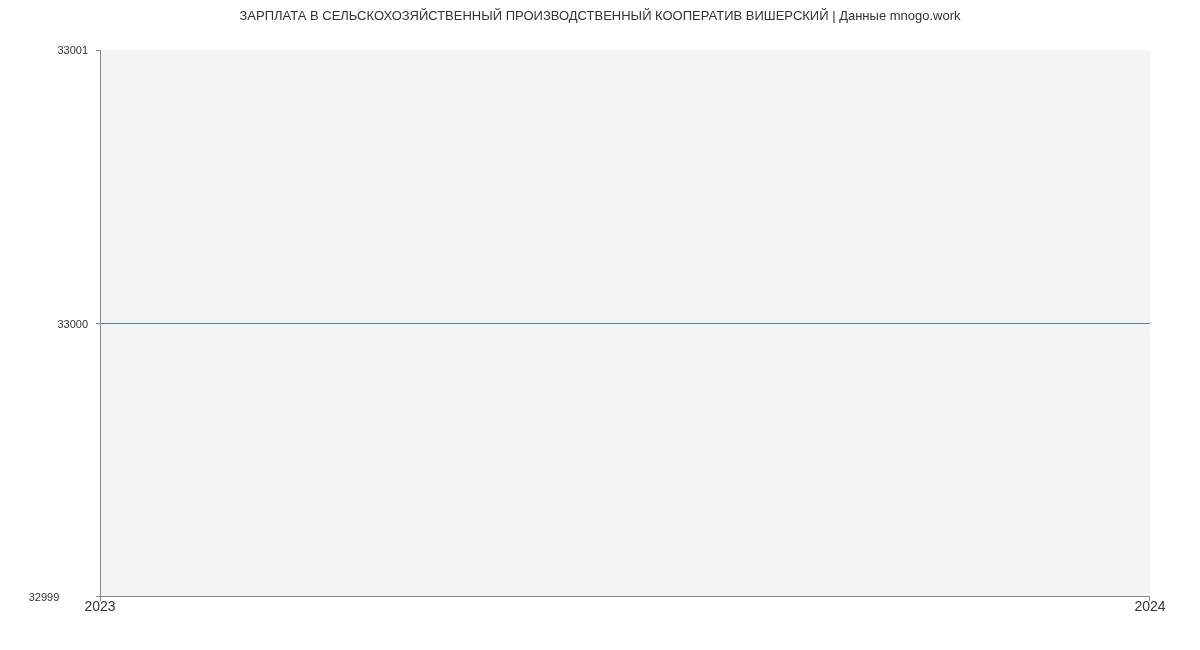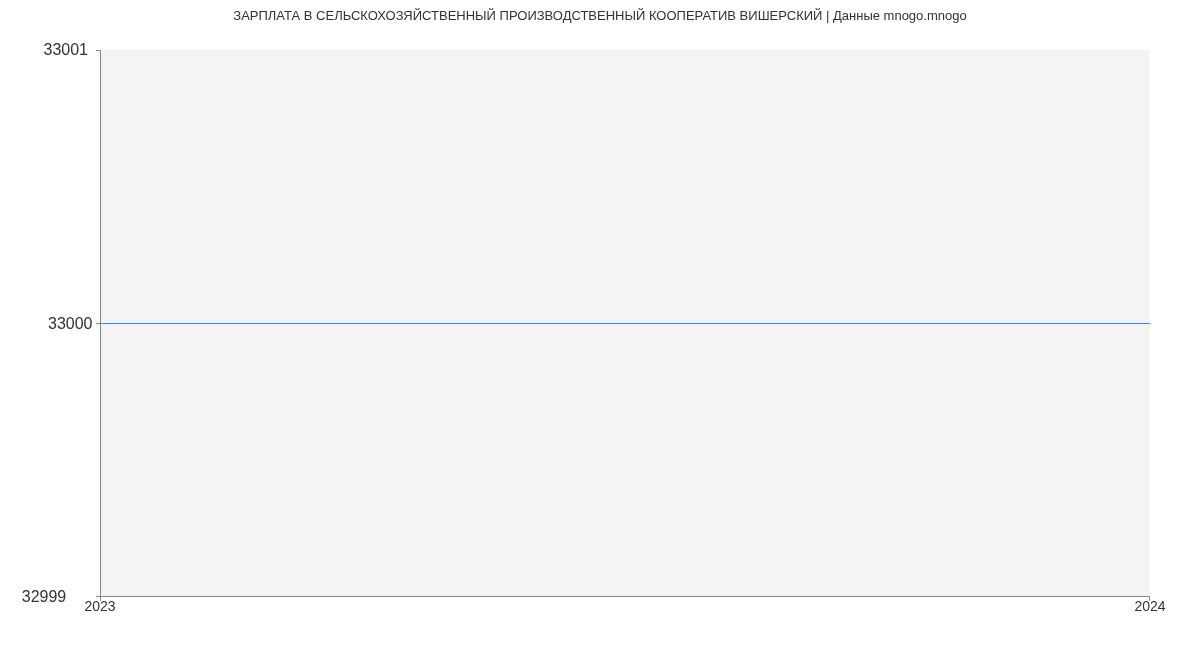--- a/index.html
+++ b/index.html
@@ -28,21 +28,21 @@
       height: 547px;
       background: #f4f4f4;
       border-left: 1px solid #888;
       border-bottom: 1px solid #888;
     }
     .y-tick {
       position: absolute;
       left: 0;
       width: 100px;
       text-align: right;
-      font-size: 16px;
+      font-size: 11px;
       color: #333;
       padding-right: 12px;
       transform: translateY(-50%);
     }
     .y-tick-mark {
       position: absolute;
       left: 96px;
       width: 4px;
       height: 1px;
       background: #888;
@@ -64,21 +64,21 @@
       position: absolute;
       left: 0;
       width: 100%;
       height: 1px;
       background: #3b82f6;
     }
   </style>
 </head>
 <body>
 
-<div class="chart-title">ЗАРПЛАТА В СЕЛЬСКОХОЗЯЙСТВЕННЫЙ ПРОИЗВОДСТВЕННЫЙ КООПЕРАТИВ ВИШЕРСКИЙ | Данные mnogo.mnogo</div>
+<div class="chart-title">ЗАРПЛАТА В СЕЛЬСКОХОЗЯЙСТВЕННЫЙ ПРОИЗВОДСТВЕННЫЙ КООПЕРАТИВ ВИШЕРСКИЙ | Данные mnogo.work</div>
 
 <div class="plot-area">
   <div class="data-line" style="top: 50%;"></div>
 </div>
 
 <div class="y-tick" style="top: 50px;">33001</div>
 <div class="y-tick-mark" style="top: 50px;"></div>
 
 <div class="y-tick" style="top: 323.5px; padding-left: 48px;">33000</div>
 <div class="y-tick-mark" style="top: 323px;"></div>

